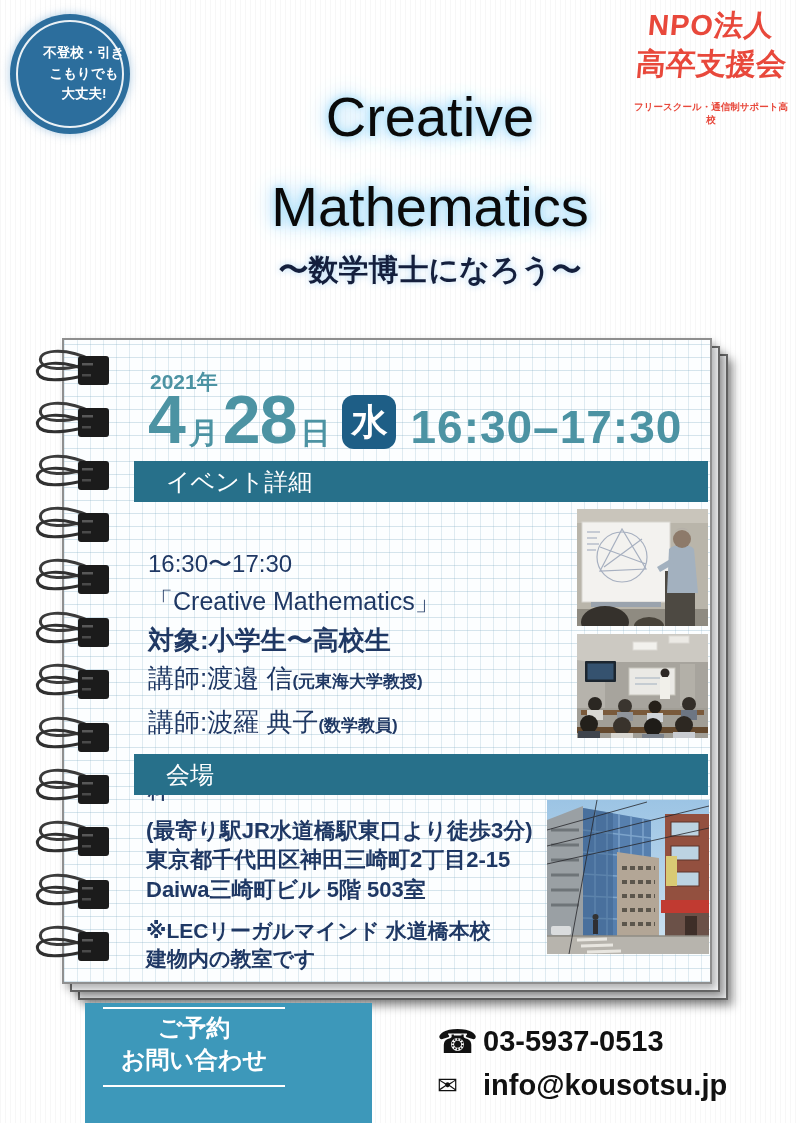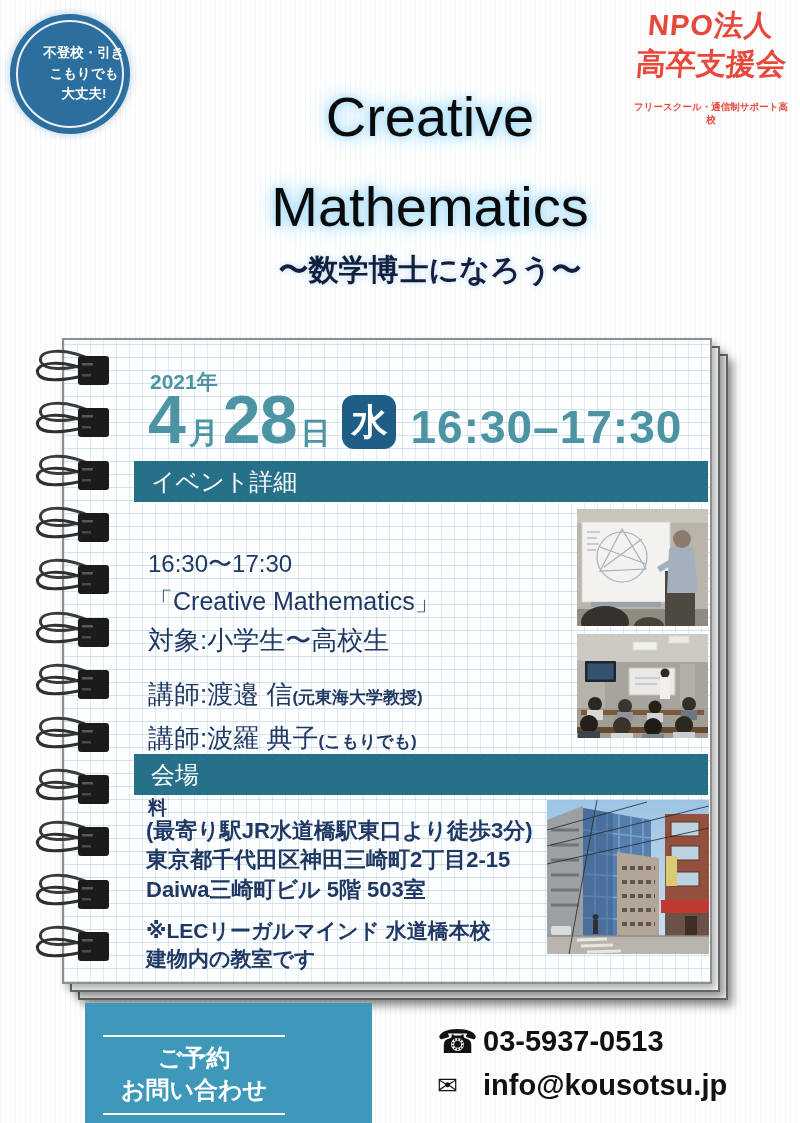--- a/index.html
+++ b/index.html
@@ -48,49 +48,49 @@
   .dateline{ position:absolute; left:84px; top:40px; display:flex; align-items:baseline; white-space:nowrap;}
   .d-num{ font-size:68px; font-weight:700; color:#4C93A3; letter-spacing:-1px;}
   .d-unit{ font-size:30px; font-weight:700; color:#4C93A3; margin:0 4px;}
   .weekday{ display:inline-block; width:54px; height:54px; border-radius:12px; background:#1E5E86;
     color:#fff; font-size:36px; font-weight:bold; text-align:center; line-height:54px;
     margin:0 14px 0 8px; align-self:center; transform:translateY(3px);}
   .time{ font-size:46px; font-weight:600; color:#4C93A3; letter-spacing:1px;}
 
   
   .bar{ position:absolute; left:70px; width:574px; height:41px; background:#27708A; color:#fff;
-    font-size:24px; display:flex; align-items:center; padding-left:17px;}
+    font-size:24px; display:flex; align-items:center; padding-left:32px;}
   .bar1{ top:121px; } .bar2{ top:414px; }
 
   
   .details{ position:absolute; left:84px; top:208px; width:430px; color:#1F3864;}
   .dt-time{ font-size:24px; margin-bottom:5px;}
   .dt-name{ font-size:25px; font-weight:normal; margin-bottom:5px;}
-  .dt-aud{ font-size:26px; font-weight:normal; margin-bottom:19px;}
+  .dt-aud{ font-size:26px; font-weight:bold; margin-bottom:3px;}
   .dt-lect{ font-size:26px; margin-bottom:9px;}
   .dt-note{ font-size:17px; font-weight:bold;}
   .dt-fee{ font-size:19px; font-weight:bold; margin-top:13px;}
 
   
   .venue{ position:absolute; left:82px; top:476px; width:412px; color:#1F3864;
     font-size:22px; font-weight:bold; line-height:1.33;}
   .vnote{ margin-top:13px; font-size:21px;}
 
   
   .photo{ position:absolute; overflow:hidden; }
   .photo svg{ display:block; }
   .photo1{ left:513px; top:169px; width:131px; height:117px;}
   .photo2{ left:513px; top:294px; width:131px; height:104px;}
   .photo3{ left:483px; top:460px; width:162px; height:154px;}
 
   
   .reserve{ position:absolute; left:85px; top:1003px; width:287px; height:120px; background:#3D98BA;}
-  .reserve-inner{ position:absolute; left:18px; top:32px; width:182px; border-top:2px solid #fff;
+  .reserve-inner{ position:absolute; left:18px; top:4px; width:182px; border-top:2px solid #fff;
     border-bottom:2px solid #fff; padding:5px 0 6px; text-align:center; color:#fff;
-    font-size:24px; font-weight:bold; line-height:1.35; white-space:pre-line;}
+    font-size:24px; font-weight:bold; line-height:1.35; white-space:pre-line;font-family:Liberation Mono, monospace;}
   .contact{ position:absolute; left:437px; top:1022px;}
   .c-row{ display:flex; align-items:center; margin-bottom:8px;}
   .c-icon{ width:46px; font-size:33px; color:#111; font-family:"DejaVu Sans",sans-serif; text-align:left;}
   .c-icon.email{ font-size:25px;}
   .c-text{ font-size:29px; font-weight:bold; color:#111; letter-spacing:0px;}
 </style>
 </head>
 <body>
 
 <div class="page">
@@ -132,21 +132,21 @@
     <div class="bar bar1">イベント詳細</div>
 
     <div class="details">
       <div class="dt-time">16:30〜17:30</div>
       <div class="dt-name">「Creative Mathematics」</div>
       <div class="dt-aud">対象:小学生〜高校生</div>
       <div class="dt-lect">
         <span>講師:渡邉 信</span><span class="dt-note">(元東海大学教授)</span>
       </div>
       <div class="dt-lect">
-        <span>講師:波羅 典子</span><span class="dt-note">(こもりでも)</span>
+        <span>講師:波羅 典子</span><span class="dt-note">(数学教員)</span>
       </div>
       <div class="dt-fee">費用:お問い合わせの方:500円 高卒支援会生徒:無料</div>
     </div>
 
     <div class="photo photo1">
       <svg viewBox="0 0 131 117" width="131" height="117" preserveAspectRatio="none">
         <rect width="131" height="117" fill="#b9b5aa"></rect>
         <rect width="131" height="14" fill="#c9c5bb"></rect>
         <rect x="5" y="13" width="88" height="80" fill="#f3f2ef" stroke="#d7d5cf"></rect>
         <circle cx="45" cy="48" r="25" fill="none" stroke="#a7b0c0" stroke-width="1.2"></circle>

